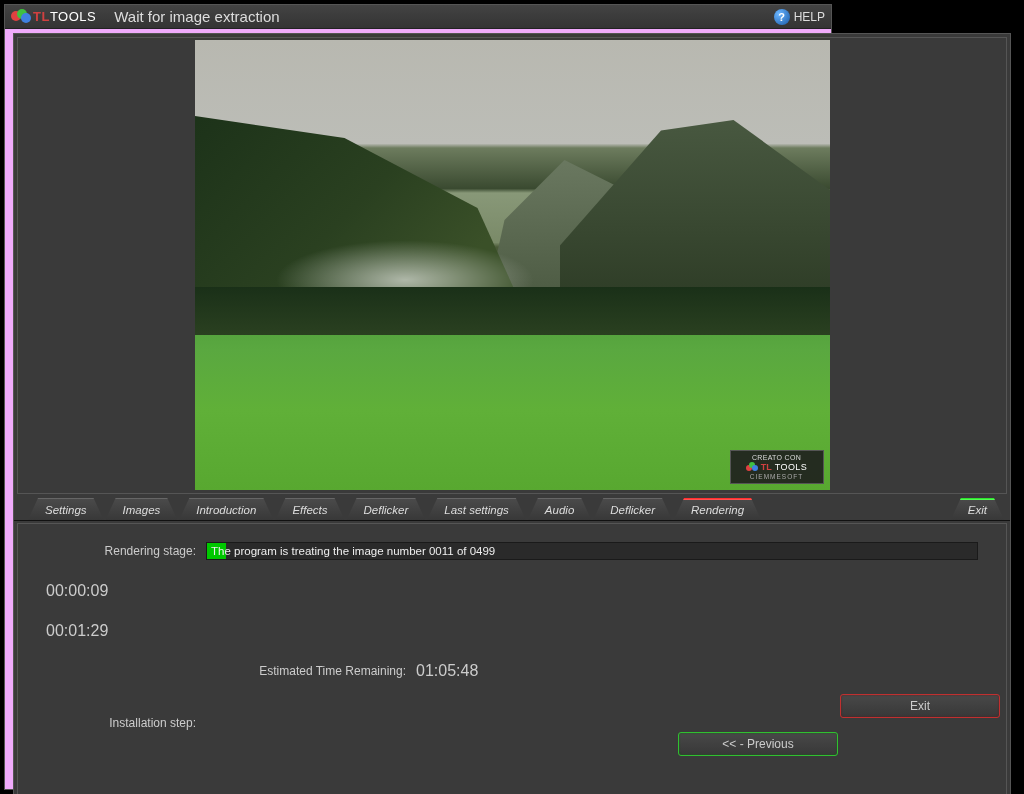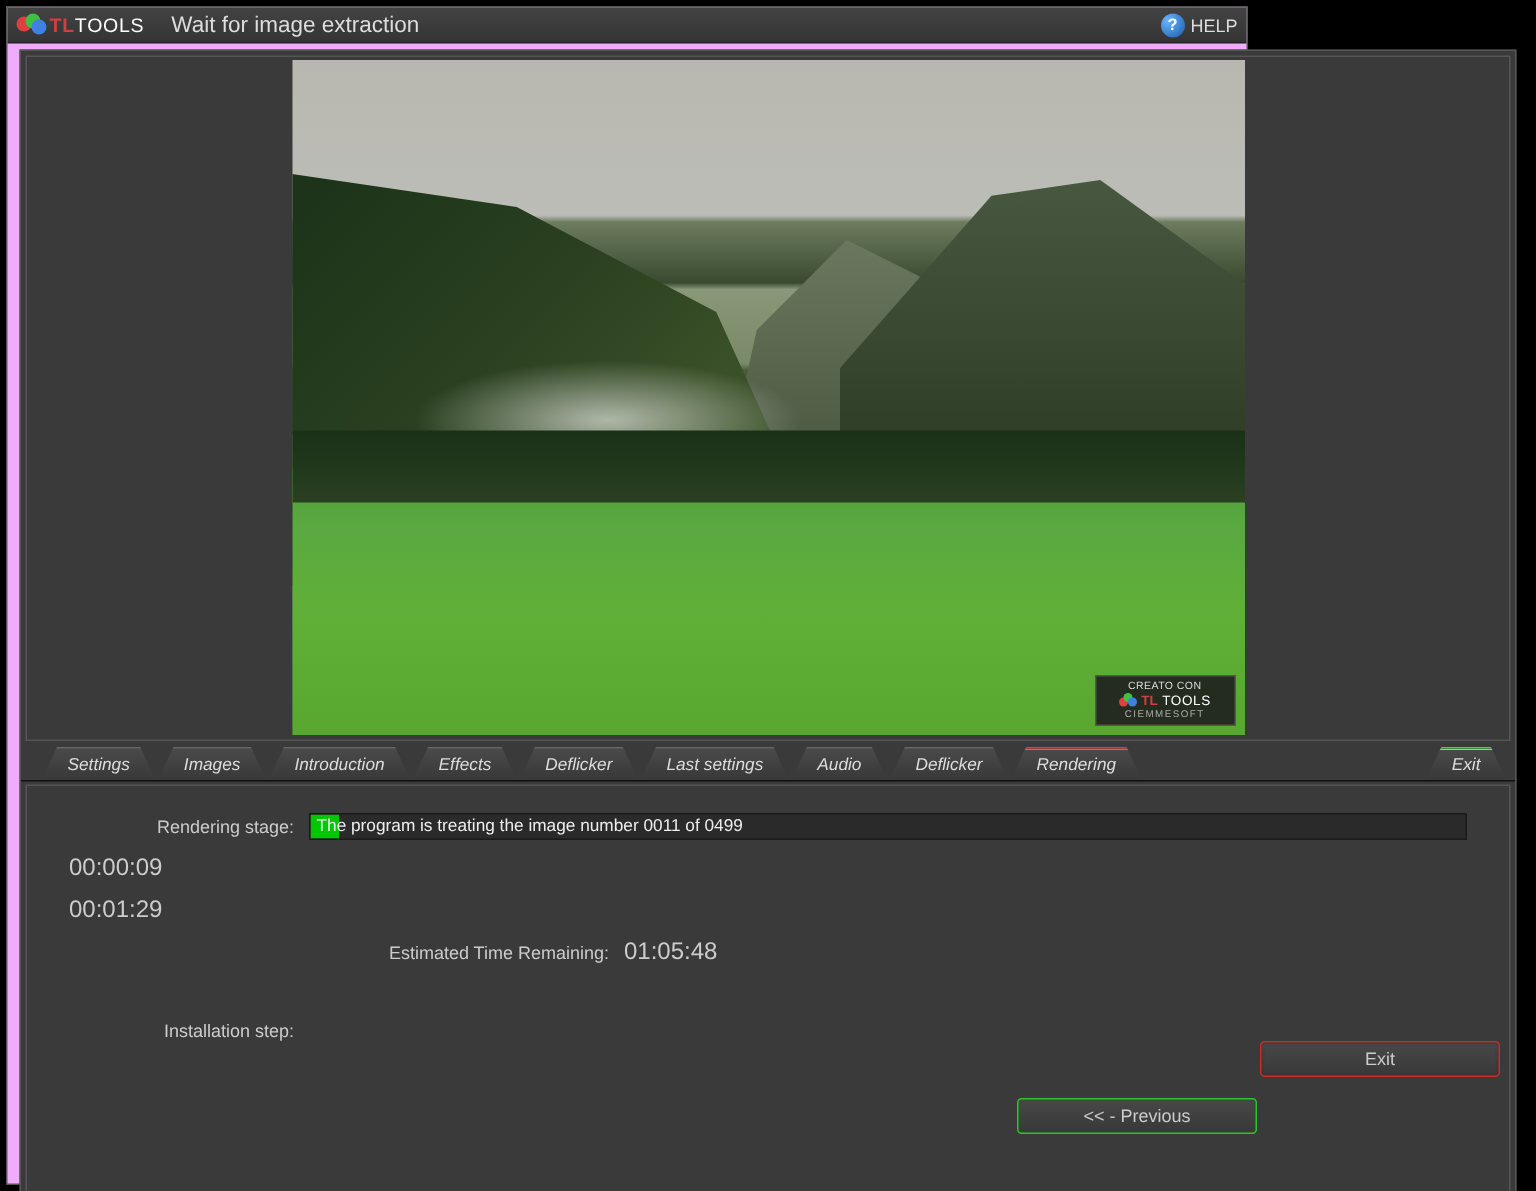--- a/index.html
+++ b/index.html
@@ -170,21 +170,21 @@
   margin: 2px 3px 3px 3px;
   height: 278px;
   border: 1px solid #555;
   background: #3a3a3a;
   position: relative;
   padding: 18px 28px;
 }
 .field-row {
   display: flex;
   align-items: center;
-  margin-bottom: 10px;
+  margin-bottom: 22px;
 }
 .field-label {
   width: 370px;
   text-align: right;
   padding-right: 10px;
   color: #ccc;
   font-size: 12px;
 }
 .field-label.wide { width: 160px; }
 .field-value {

